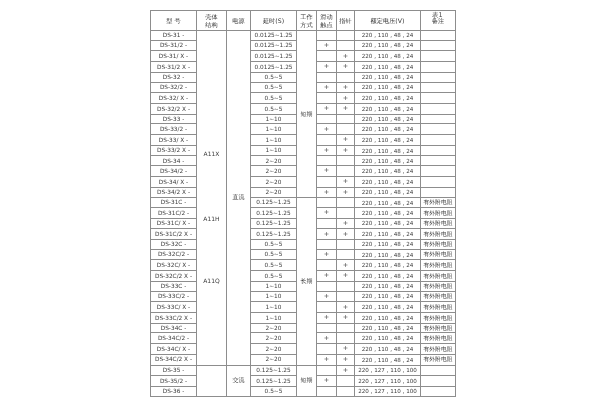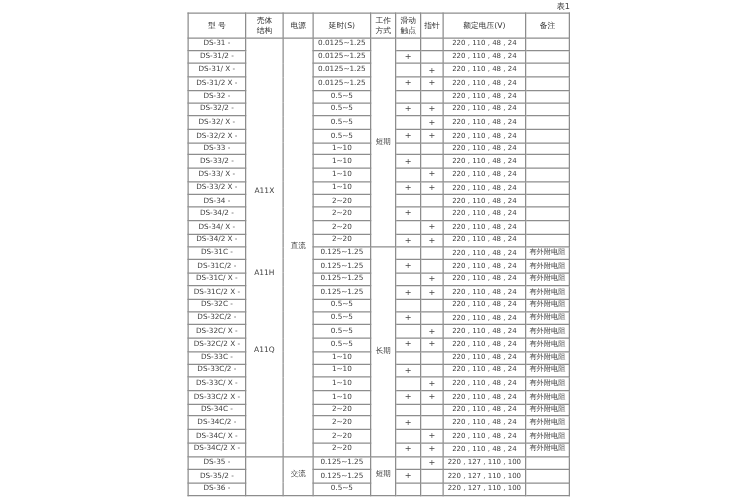--- a/index.html
+++ b/index.html
@@ -2,22 +2,22 @@
 <html><head>
 <meta charset="utf-8">
 <style>
   html,body{margin:0;padding:0;background:#ffffff;}
   body{
     width:600px;height:400px;position:relative;overflow:hidden;
     font-family:"DejaVu Sans","Liberation Sans",sans-serif;
     color:#3a3a3a;
   }
   .caption{
-    position:absolute;top:1px;left:432px;width:24px;
-    font-size:6.5px;color:#444;text-align:right;
+    position:absolute;top:11px;left:432px;width:24px;
+    font-size:6.5px;color:#444;text-align:left;
   }
   table.spec{
     position:absolute;left:150px;top:10px;width:305px;height:387px;
     border-collapse:collapse;table-layout:fixed;
     font-size:6px;line-height:1.1;color:#3c3c3c;
   }
   table.spec th,table.spec td{
     border:1px solid #8d8d8d;
     padding:0;margin:0;overflow:hidden;white-space:nowrap;
     text-align:center;vertical-align:middle;

